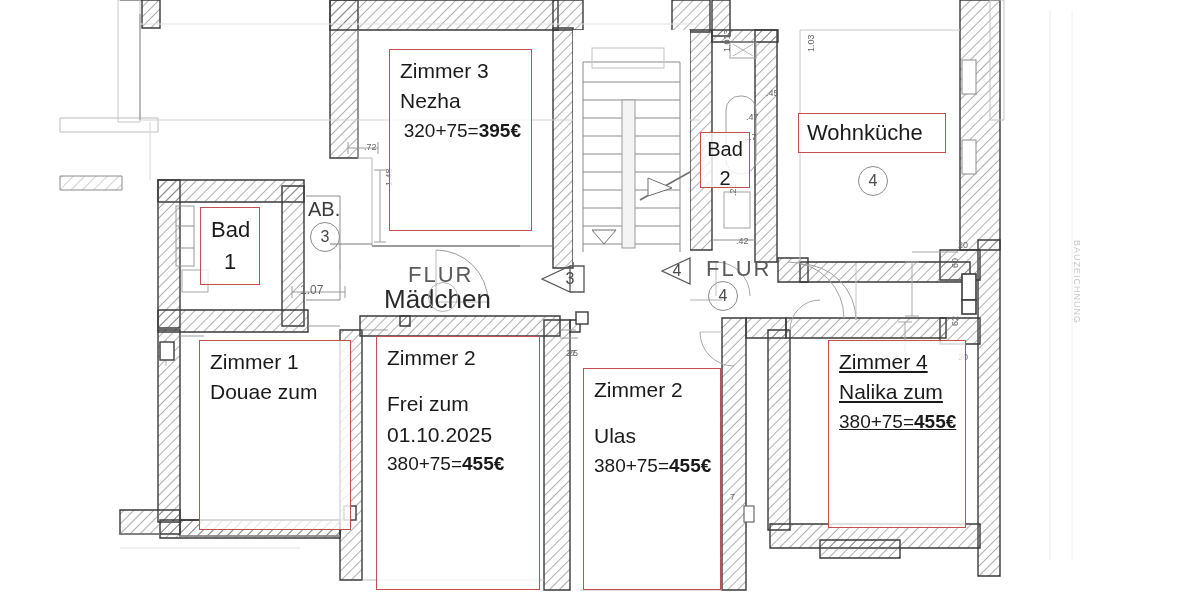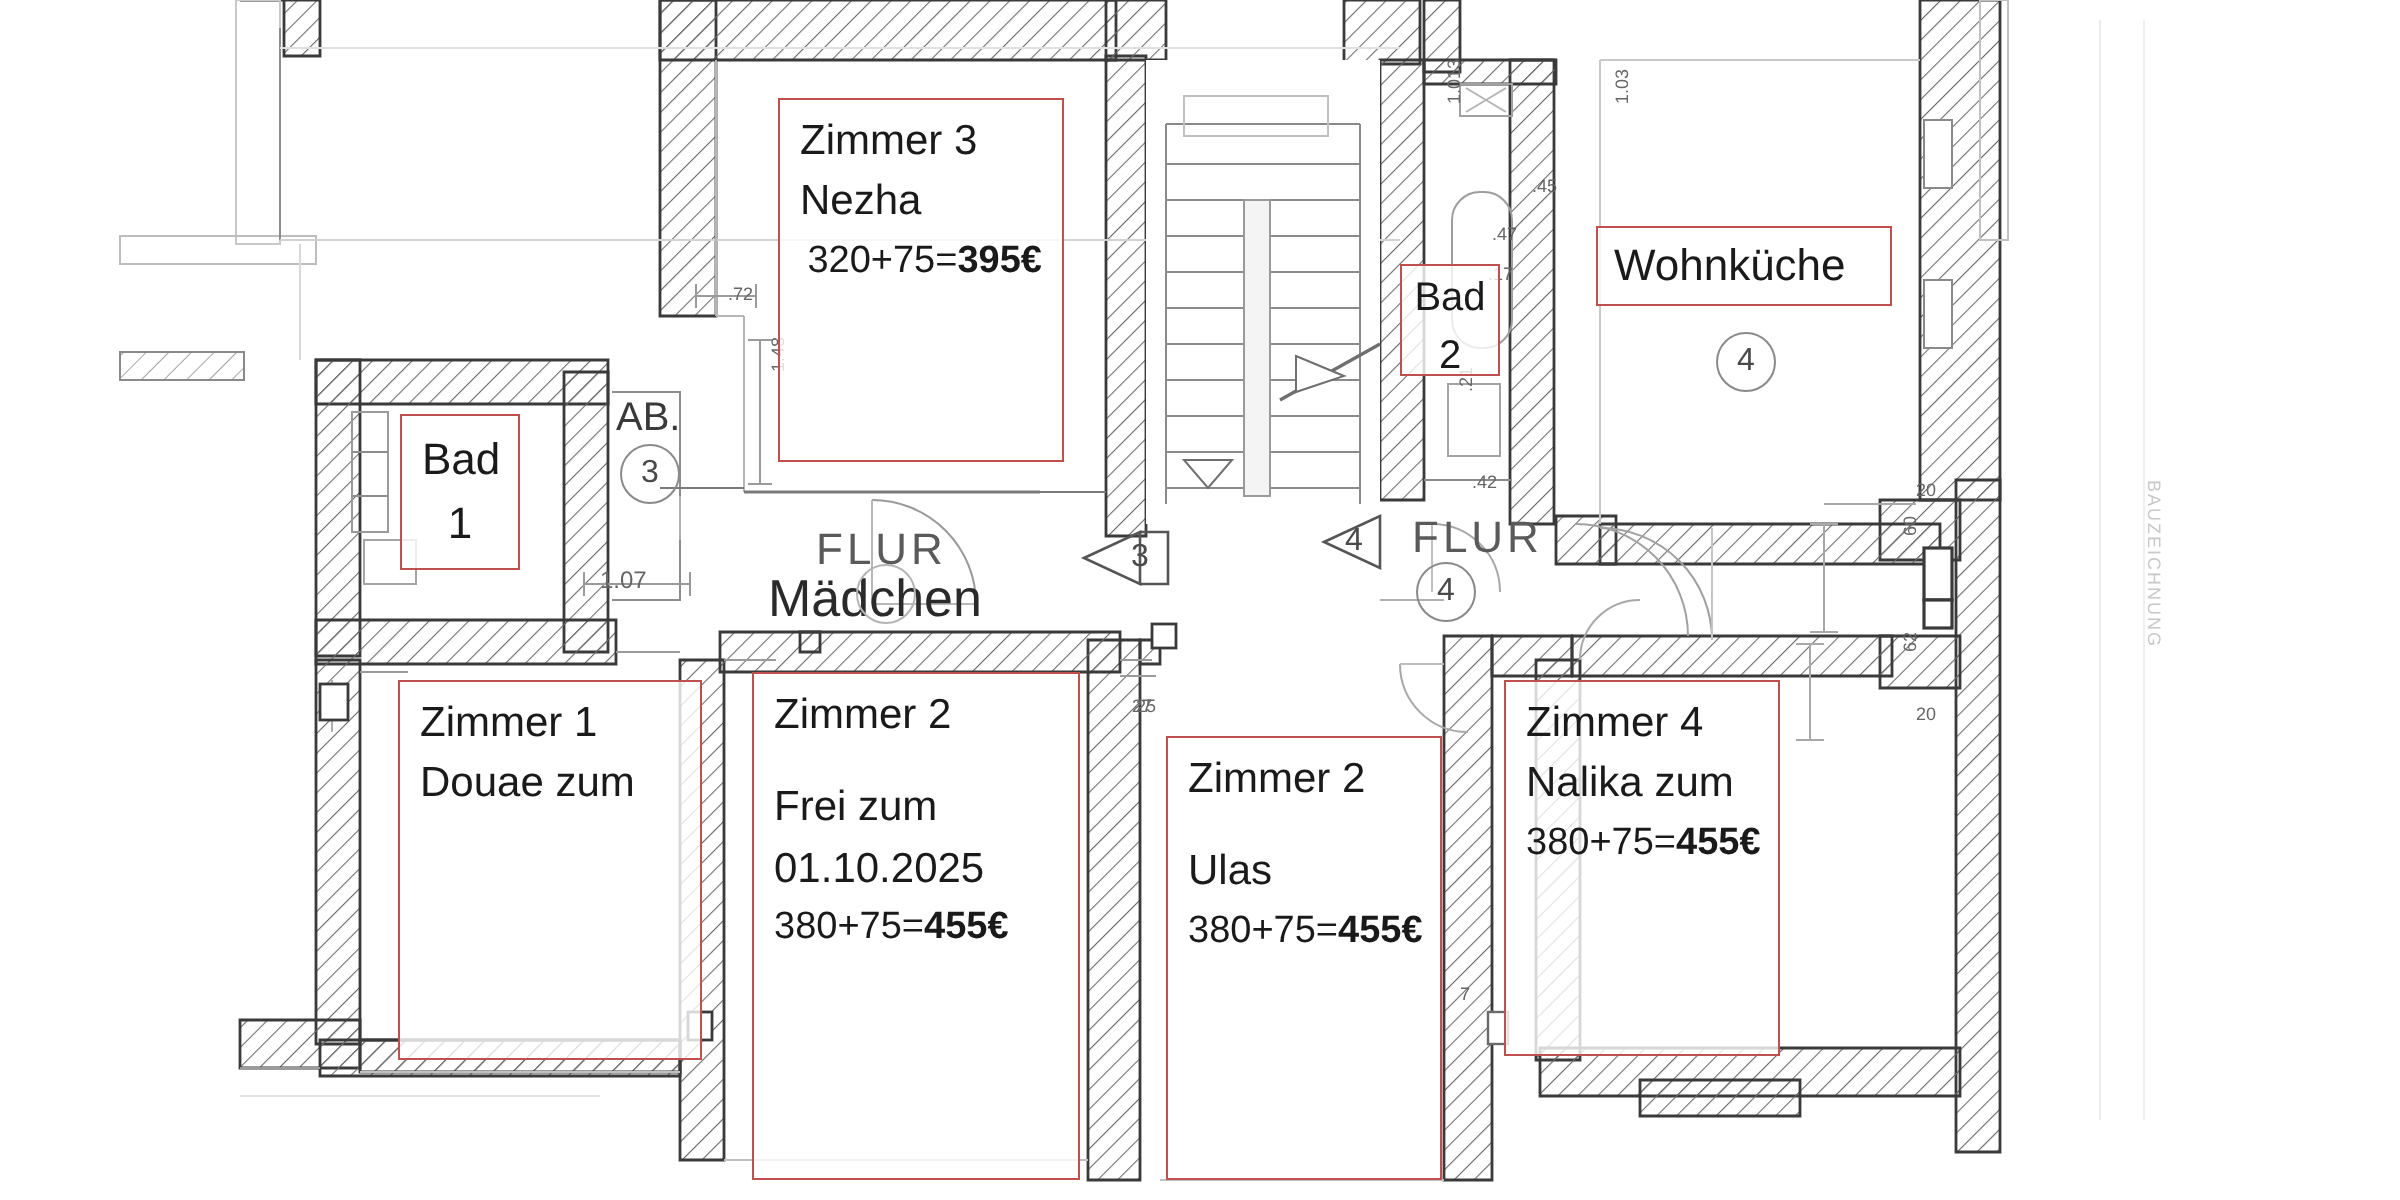--- a/index.html
+++ b/index.html
@@ -403,19 +403,19 @@
     <span class="ln" style="font-size:19px;"><span>380+75=</span><b>455€</b></span>
   </div>
 
   <div class="anno" style="left:583px; top:368px; width:138px; height:222px;">
     <span class="ln">Zimmer 2</span>
     <span class="ln spacer"></span>
     <span class="ln">Ulas</span>
     <span class="ln" style="font-size:19px;"><span>380+75=</span><b>455€</b></span>
   </div>
 
-  <div class="anno" style="left:752px; top:340px; width:138px; height:188px;">
+  <div class="anno" style="left:828px; top:340px; width:138px; height:188px;text-decoration:underline;">
     <span class="ln">Zimmer 4</span>
     <span class="ln">Nalika zum</span>
     <span class="ln" style="font-size:19px;"><span>380+75=</span><b>455€</b></span>
   </div>
 
 </div>
 
 </body></html>

